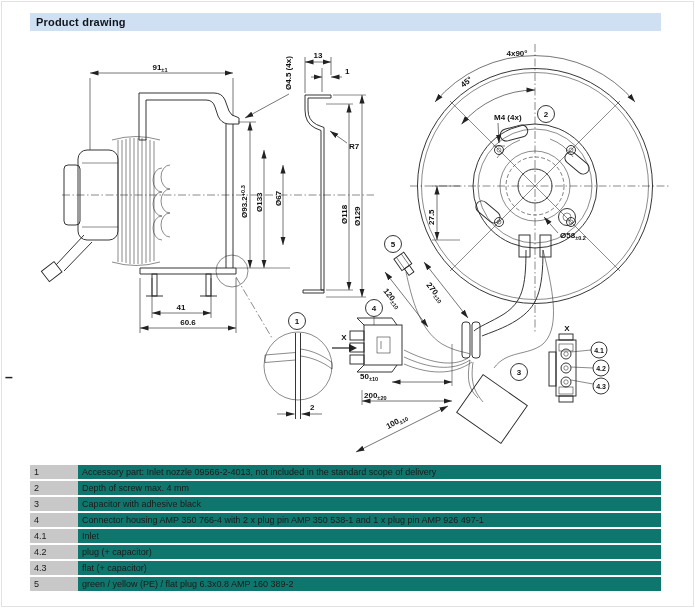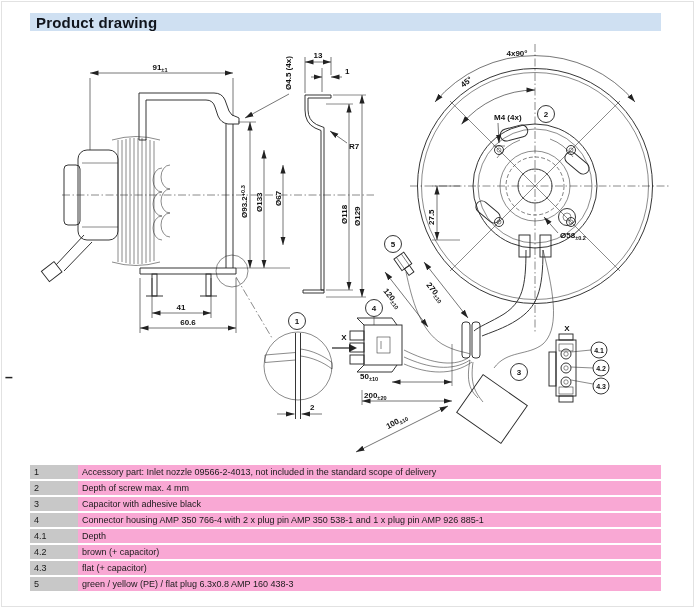--- a/index.html
+++ b/index.html
@@ -5,39 +5,39 @@
   html,body{margin:0;padding:0;}
   body{
     width:695px;height:608px;position:relative;background:#ffffff;
     font-family:"Liberation Sans",sans-serif;color:#111;overflow:hidden;
   }
   .page-border{position:absolute;inset:1px;border:1px solid #e2e2e2;pointer-events:none;}
   .section-header{
     position:absolute;left:30px;top:13px;width:631px;height:18px;
     background:#cfe0f2;display:flex;align-items:center;
   }
-  .section-header span{font-size:15px;font-weight:bold;color:#10141c;padding-left:6px;letter-spacing:.2px;}
+  .section-header span{font-size:11px;font-weight:bold;color:#10141c;padding-left:6px;letter-spacing:.2px;}
   .margin-dash{position:absolute;left:5px;top:369px;font-size:14px;font-weight:bold;color:#222;}
   svg.drawing{position:absolute;left:0;top:36px;}
   svg .thin{stroke:#2b2b2b;stroke-width:.55;fill:none}
   svg .med{stroke:#2b2b2b;stroke-width:.95;fill:none}
   svg .dim{stroke:#2b2b2b;stroke-width:.65;fill:none}
   svg .cl{stroke:#2b2b2b;stroke-width:.55;fill:none;stroke-dasharray:8 2.5 1.5 2.5}
   svg .dash{stroke:#2b2b2b;stroke-width:.6;fill:none;stroke-dasharray:4 2.2}
   svg text.d{font-family:"Liberation Sans",sans-serif;font-size:8px;font-weight:bold;fill:#111}
   svg text.c{font-family:"Liberation Sans",sans-serif;font-size:8px;font-weight:bold;fill:#111;text-anchor:middle}
   svg text.cs{font-family:"Liberation Sans",sans-serif;font-size:7px;font-weight:bold;fill:#111;text-anchor:middle}
   svg tspan.tol{font-size:5.6px}
   table.parts{
     position:absolute;left:30px;top:463px;width:631px;
     border-collapse:separate;border-spacing:0 2px;table-layout:fixed;
   }
   table.parts td{font-size:9px;color:#1a1a1a;height:14px;padding:0 4px;vertical-align:middle;}
   td.num{width:40px;background:#c8c8c8;}
-  td.desc{background:#f9a8d4;padding-left:9px;}
+  td.desc{background:#0f766e;padding-left:9px;}
 </style>
 </head>
 <body>
 
 <div class="page-border"></div>
 
 <div class="section-header">
   <span>Product drawing</span>
 </div>
 
@@ -343,32 +343,32 @@
   <tr>
     <td class="num">2</td>
     <td class="desc">Depth of screw max. 4 mm</td>
   </tr>
   <tr>
     <td class="num">3</td>
     <td class="desc">Capacitor with adhesive black</td>
   </tr>
   <tr>
     <td class="num">4</td>
-    <td class="desc">Connector housing AMP 350 766-4 with 2 x plug pin AMP 350 538-1 and 1 x plug pin AMP 926 885-1</td>
+    <td class="desc">Connector housing AMP 350 766-4 with 2 x plug pin AMP 350 538-1 and 1 x plug pin AMP 926 497-1</td>
   </tr>
   <tr>
     <td class="num">4.1</td>
-    <td class="desc">Depth</td>
+    <td class="desc">Inlet</td>
   </tr>
   <tr>
     <td class="num">4.2</td>
-    <td class="desc">brown (+ capacitor)</td>
+    <td class="desc">plug (+ capacitor)</td>
   </tr>
   <tr>
     <td class="num">4.3</td>
     <td class="desc">flat (+ capacitor)</td>
   </tr>
   <tr>
     <td class="num">5</td>
-    <td class="desc">green / yellow (PE) / flat plug 6.3x0.8 AMP 160 438-3</td>
+    <td class="desc">green / yellow (PE) / flat plug 6.3x0.8 AMP 160 389-2</td>
   </tr>
 </tbody>
   </table>
 
 </body></html>

